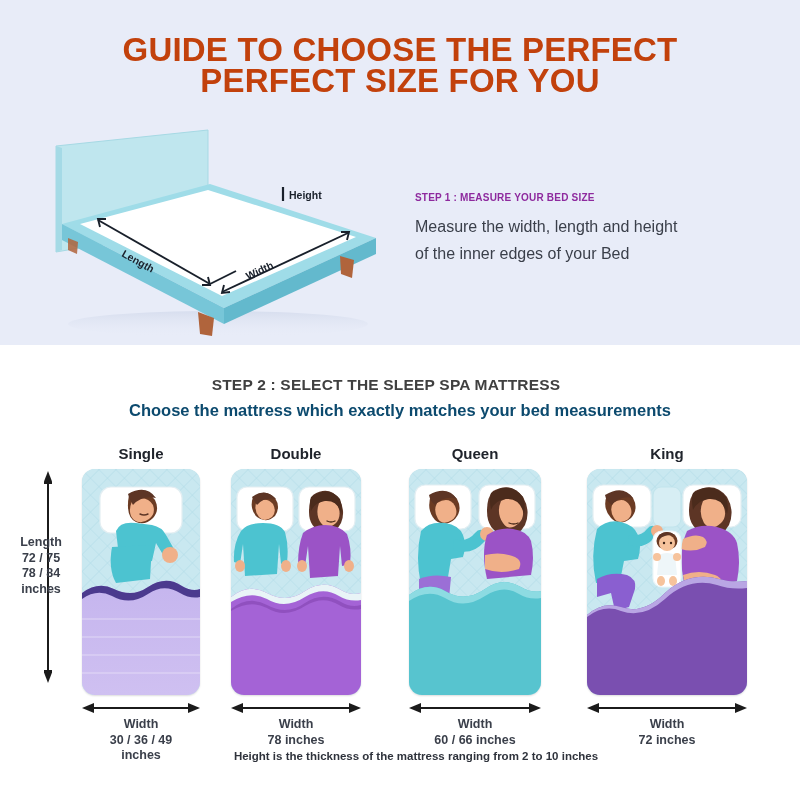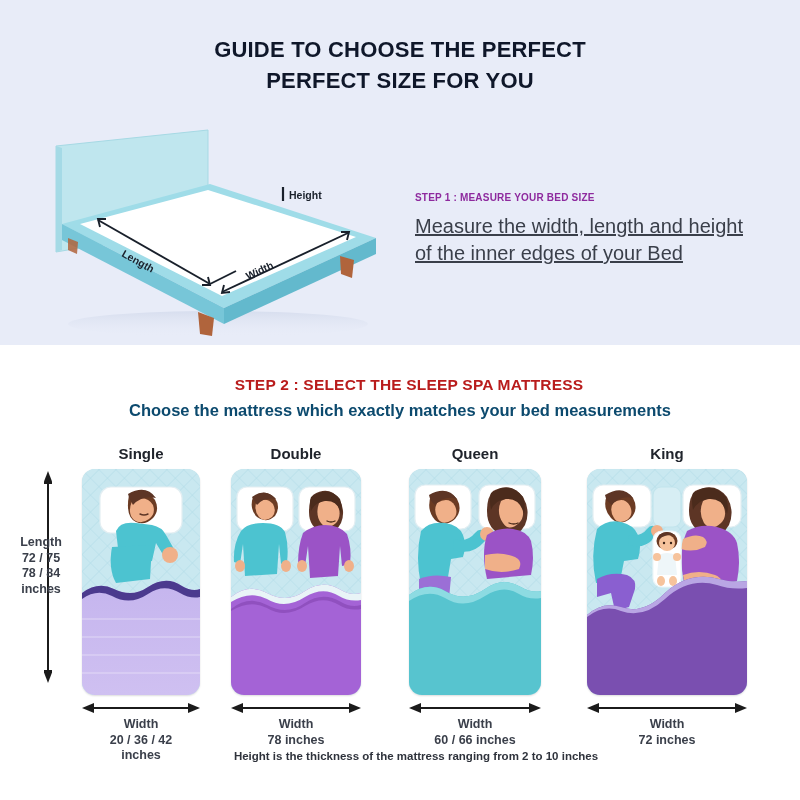--- a/index.html
+++ b/index.html
@@ -11,44 +11,44 @@
   }
   #page{position:relative;width:800px;height:800px;overflow:hidden;background:#fff;}
 
   
   .top-section{
     position:absolute;left:0;top:0;width:800px;height:345px;
     background:#e8ecf8;
   }
   .title{
     position:absolute;left:0;top:34px;width:800px;text-align:center;
-    color:#0f172a;font-size:22px;font-weight:bold;line-height:31px;
+    color:#c2410c;font-size:33px;font-weight:bold;line-height:31px;
     letter-spacing:0.2px;
   }
   .title span{display:block;}
 
   
   .bed-wrap{position:absolute;left:38px;top:128px;width:350px;height:210px;}
   .bed-svg{display:block;}
 
   .step1{position:absolute;left:415px;top:192px;width:360px;}
   .step1 .hd{
     color:#8e2a9e;font-size:10px;font-weight:bold;letter-spacing:0.2px;
     margin:0 0 10px 0;
   }
   .step1 .body{
-    color:#3a3f4a;font-size:20px;line-height:27px;font-weight:normal;text-decoration:underline;
+    color:#3a3f4a;font-size:16px;line-height:27px;font-weight:normal;
   }
   .step1 .body span{display:block;}
 
   
   .bottom-section{position:absolute;left:0;top:345px;width:800px;height:455px;background:#fff;}
   .step2-hd{
     position:absolute;left:0;top:31px;width:772px;text-align:center;
-    color:#b91c1c;font-size:15.5px;font-weight:bold;letter-spacing:0.2px;padding-left:23px;
+    color:#404040;font-size:15.5px;font-weight:bold;letter-spacing:0.2px;
   }
   .step2-sub{
     position:absolute;left:0;top:56px;width:800px;text-align:center;
     color:#0c4a6e;font-size:16.5px;font-weight:bold;
   }
 
   
   .length-gauge{position:absolute;left:44px;top:126px;width:8px;height:212px;}
   .length-label{
     position:absolute;left:0px;top:190px;width:82px;text-align:center;
@@ -207,21 +207,21 @@
             </g>
           </svg>
         </div>
         <svg class="wgauge" style="left:0;top:258px;width:118px;" viewBox="0 0 118 10">
           <line x1="8" y1="5" x2="110" y2="5" stroke="#1b1b1b" stroke-width="2"></line>
           <polygon points="0,5 12,0 12,10" fill="#1b1b1b"></polygon>
           <polygon points="118,5 106,0 106,10" fill="#1b1b1b"></polygon>
         </svg>
         <div class="wcap" style="left:-12px;top:272px;width:142px;">
           <span>Width</span>
-          <span>20 / 36 / 42</span>
+          <span>30 / 36 / 49</span>
           <span>inches</span>
         </div>
       </div>
 
       <div class="card" style="left:231px;width:130px;">
         <div class="card-title">Double</div>
         <div class="mattress" style="height:226px;">
           <svg viewBox="0 0 130 226" preserveAspectRatio="none">
             <defs>
               <pattern id="quilt2" width="12" height="12" patternUnits="userSpaceOnUse" patternTransform="rotate(45)">

